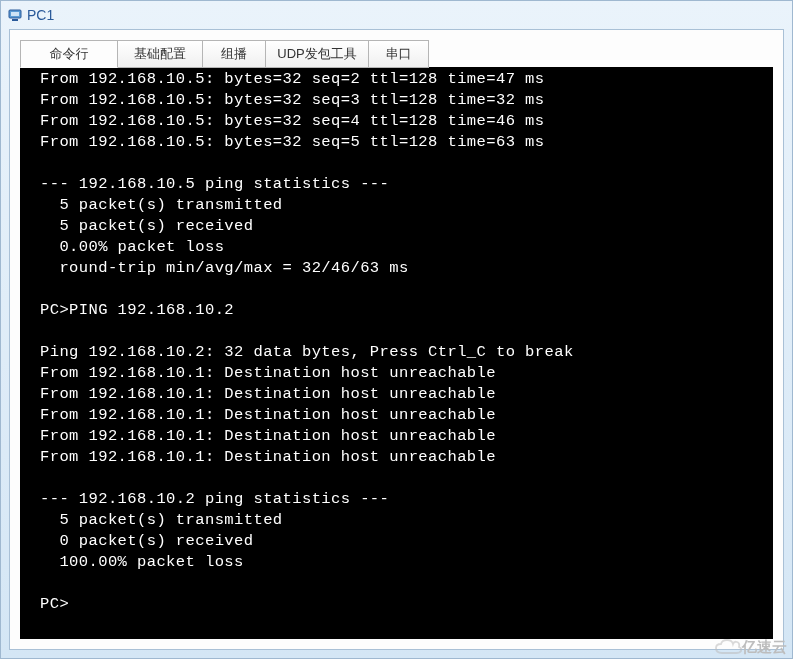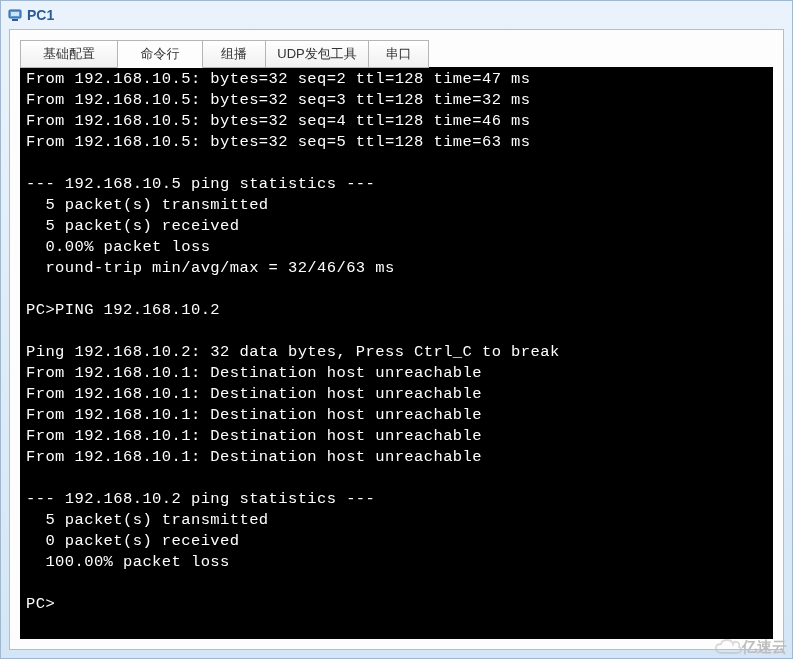--- a/index.html
+++ b/index.html
@@ -26,21 +26,21 @@
     .app-icon {
       width: 16px;
       height: 16px;
       display: inline-flex;
       align-items: center;
       justify-content: center;
     }
     .title-text {
       color: #2a5a9a;
       font-size: 14px;
-      font-weight: bold;
+      font-weight: normal;
     }
     .content-area {
       background: #fdfdfd;
       border: 1px solid #a9c0d6;
       margin: 0 8px 8px 8px;
       padding: 10px;
     }
     .tabstrip {
       display: flex;
       gap: 0;
@@ -67,21 +67,21 @@
       background: #fdfdfd;
       border-bottom: 1px solid #fdfdfd;
       z-index: 2;
     }
     .terminal {
       background: #000;
       color: #fff;
       font-family: "Courier New", monospace;
       font-size: 15.5px;
       line-height: 21px;
-      padding: 2px 4px 4px 6px;
+      padding: 2px 4px 4px 20px;
       white-space: pre;
       overflow: hidden;
       letter-spacing: 0.4px;
       min-height: 572px;
       margin-top: -1px;
     }
     .watermark {
       position: absolute;
       right: 6px;
       bottom: 6px;
@@ -103,22 +103,22 @@
         <rect x="2" y="3" width="12" height="8" rx="1" fill="#5a9bd4" stroke="#2a5a9a" stroke-width="1"></rect>
         <rect x="4" y="5" width="8" height="4" fill="#cde3f5"></rect>
         <rect x="5" y="12" width="6" height="2" fill="#2a5a9a"></rect>
       </svg>
     </span>
     <span class="title-text">PC1</span>
   </div>
 
   <div class="content-area">
     <div class="tabstrip">
+      <div class="tab active"><span>命令行</span></div>
       <div class="tab"><span>基础配置</span></div>
-      <div class="tab active"><span>命令行</span></div>
       <div class="tab"><span>组播</span></div>
       <div class="tab"><span>UDP发包工具</span></div>
       <div class="tab"><span>串口</span></div>
     </div>
 
     <div class="terminal" id="terminal">From 192.168.10.5: bytes=32 seq=2 ttl=128 time=47 ms
 From 192.168.10.5: bytes=32 seq=3 ttl=128 time=32 ms
 From 192.168.10.5: bytes=32 seq=4 ttl=128 time=46 ms
 From 192.168.10.5: bytes=32 seq=5 ttl=128 time=63 ms
 

